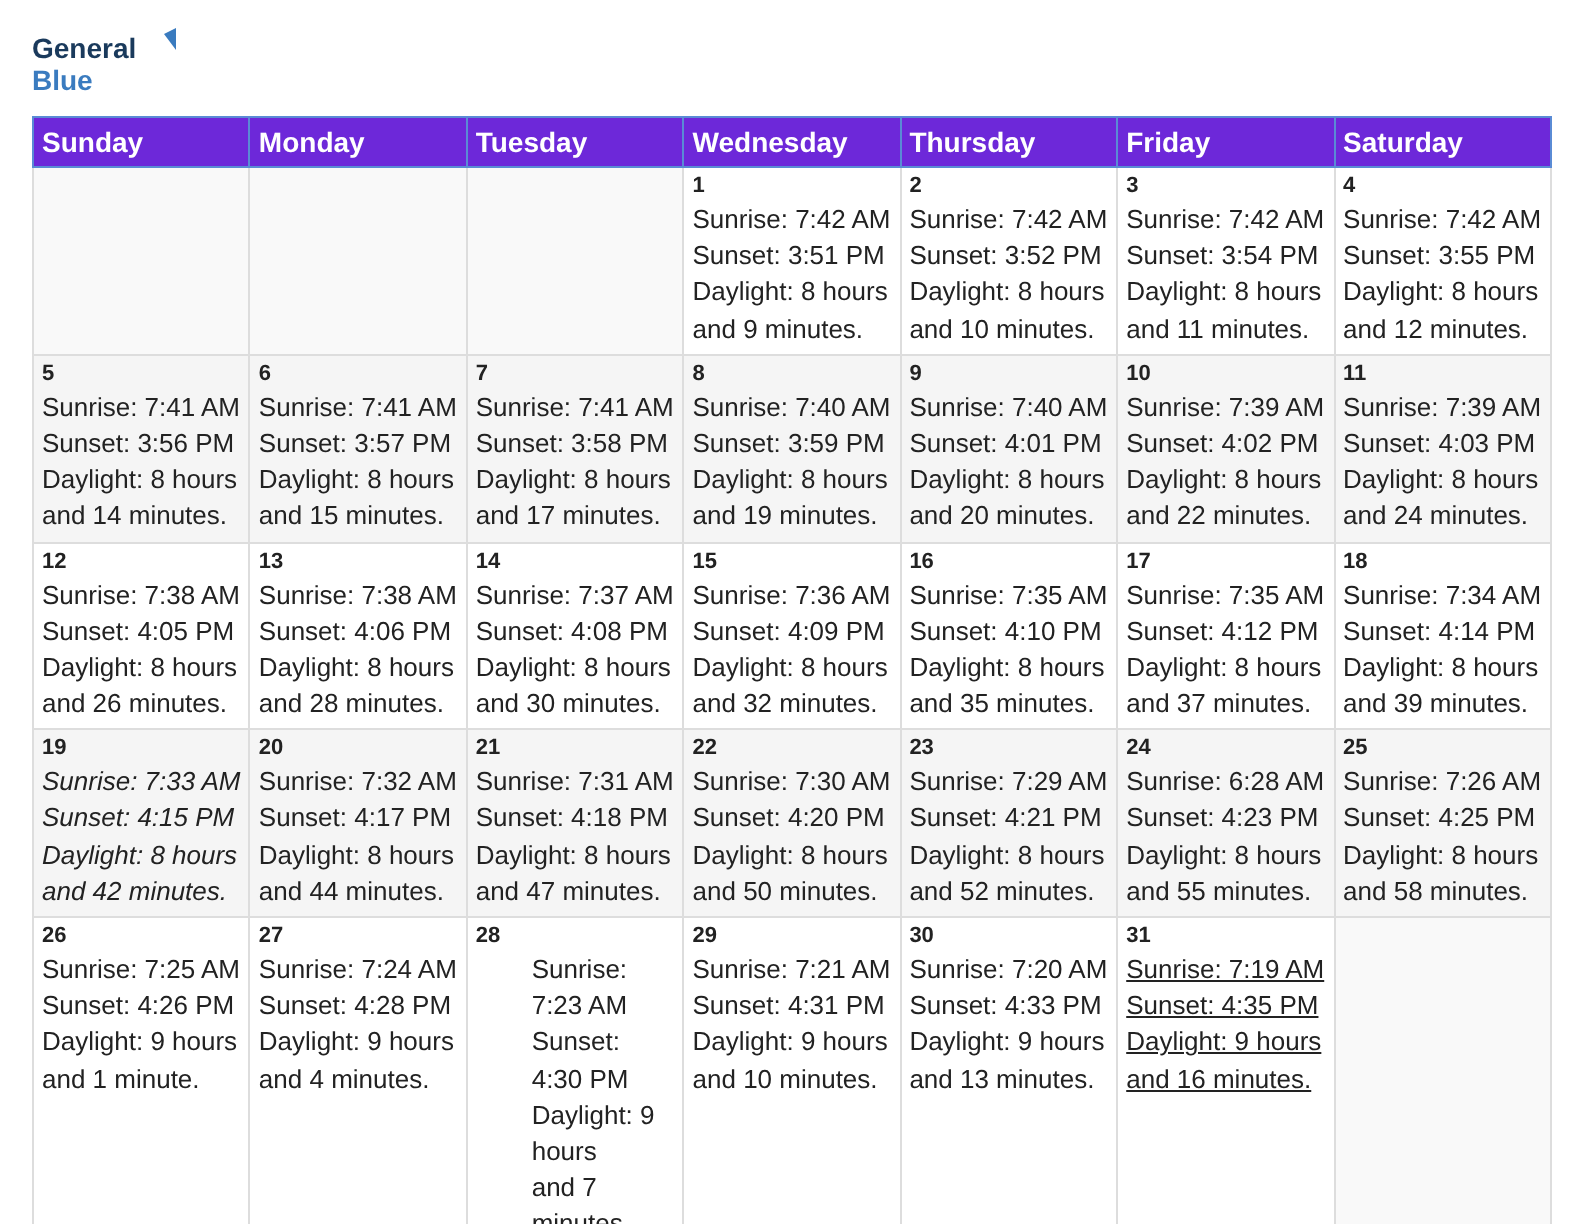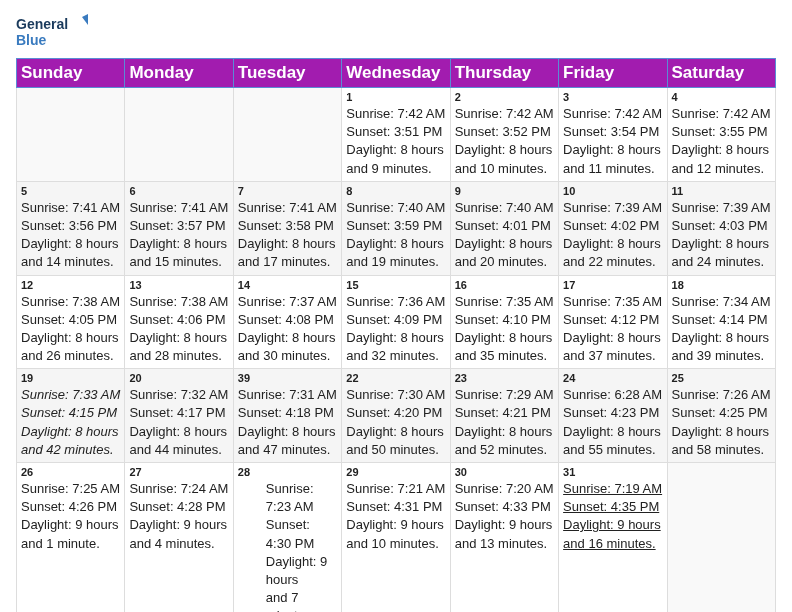--- a/index.html
+++ b/index.html
@@ -41,23 +41,23 @@
       color: #333;
     }
     .calendar {
       flex: 1;
       border: 1px solid #ccc;
       border-collapse: collapse;
       width: 100%;
       table-layout: fixed;
     }
     .calendar th {
-      background: #a21caf;
+      background: #6d28d9;
       color: #fff;
-      font-size: 17px;
+      font-size: 14px;
       font-weight: bold;
       padding: 4px 4px;
       text-align: left;
       border: 1px solid #5a8bd5;
     }
     .calendar td {
       vertical-align: top;
       font-size: 9.5px;
       color: #222;
       padding: 3px 4px;
@@ -257,21 +257,21 @@
 and 42 minutes.</div>
           </td>
           <td>
             <div class="day-num">20</div>
             <div class="day-info" style="white-space: pre-line;">Sunrise: 7:32 AM
 Sunset: 4:17 PM
 Daylight: 8 hours
 and 44 minutes.</div>
           </td>
           <td>
-            <div class="day-num">39</div>
+            <div class="day-num">21</div>
             <div class="day-info" style="white-space: pre-line;">Sunrise: 7:31 AM
 Sunset: 4:18 PM
 Daylight: 8 hours
 and 47 minutes.</div>
           </td>
           <td>
             <div class="day-num">22</div>
             <div class="day-info" style="white-space: pre-line;">Sunrise: 7:30 AM
 Sunset: 4:20 PM
 Daylight: 8 hours

